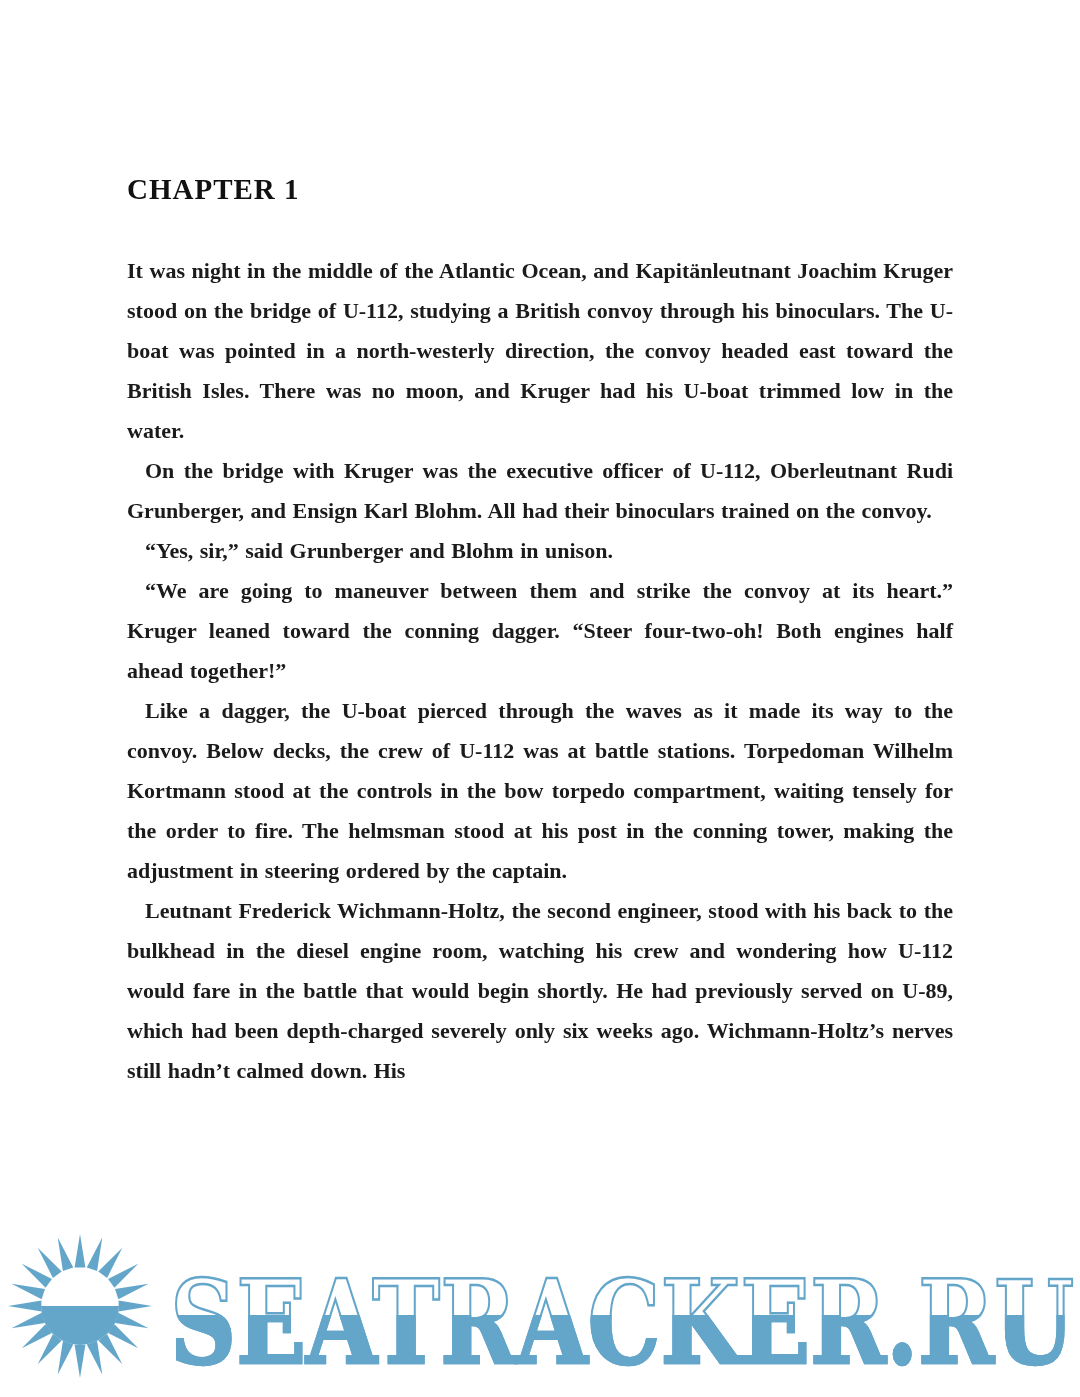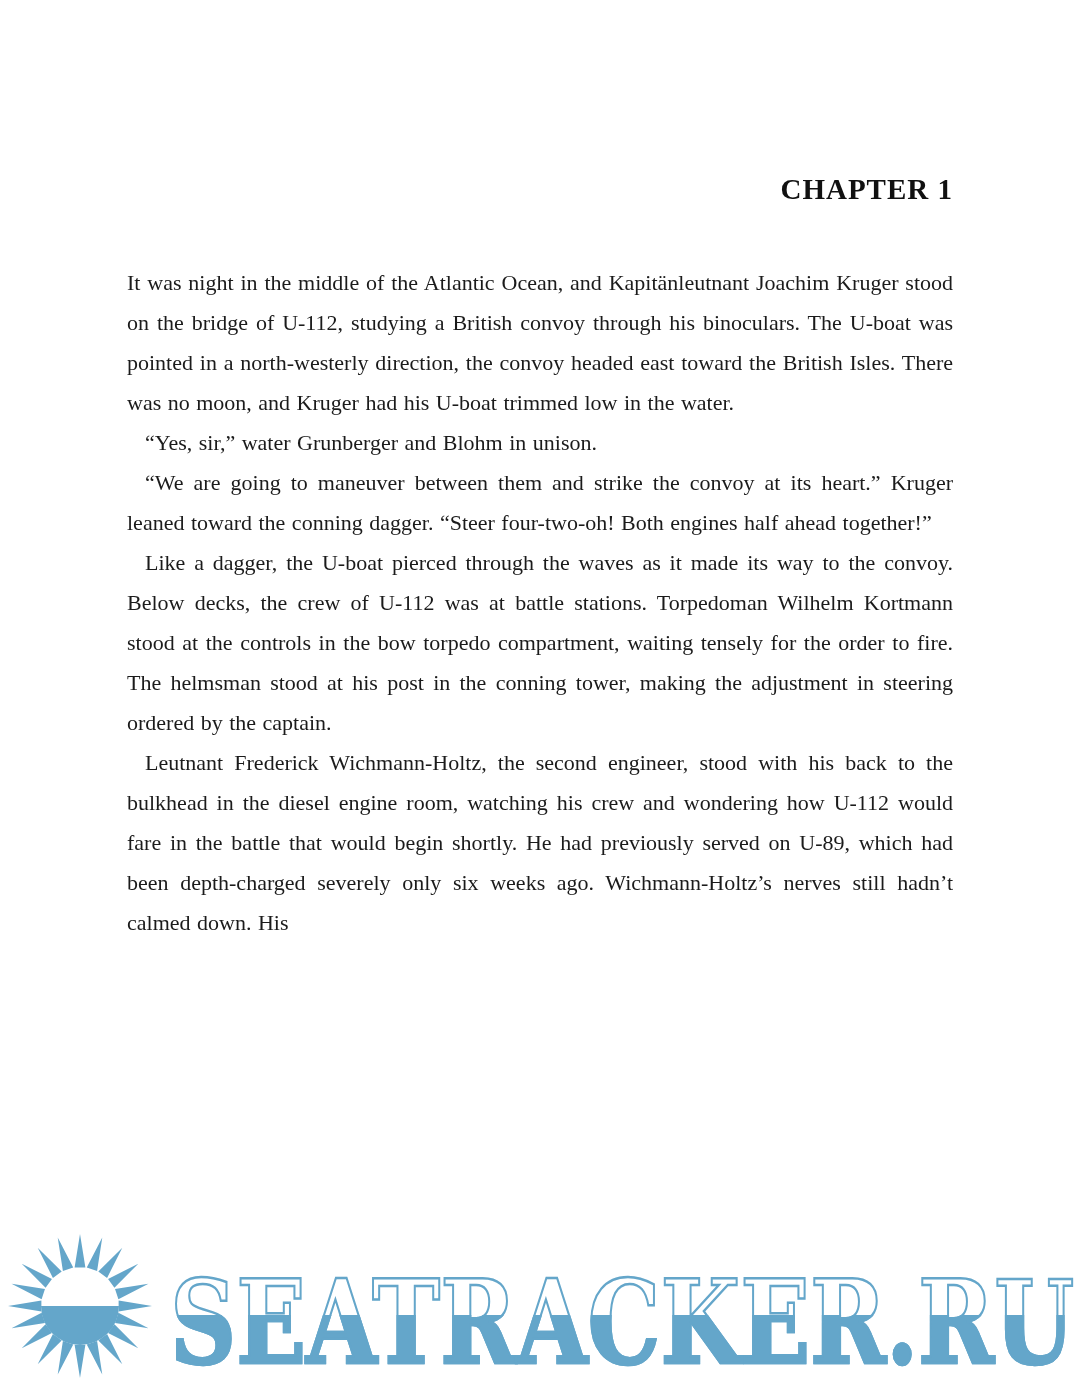--- a/index.html
+++ b/index.html
@@ -10,28 +10,28 @@
     position: relative; overflow: hidden;
     font-family: "Liberation Serif", serif;
     color: var(--ink);
   }
   .content {
     position: absolute;
     left: 127px; top: 0; width: 826px;
   }
   .chapter-title {
     margin-top: 172px;
-    text-align: right;
+    text-align: left;
     font-size: 29px;
     line-height: 34px;
     font-weight: bold;
     letter-spacing: 1px;
     color: #111;
   }
-  .text-block { margin-top: 57px; }
+  .text-block { margin-top: 45px; font-weight: bold; }
   .para {
     font-size: 22px;
     line-height: 40px;
     text-align: justify;
     text-indent: 18px;
     word-spacing: 1px;
   }
   .para.no-indent { text-indent: 0; }
   
   .watermark {
@@ -69,21 +69,22 @@
   }
 </style>
 </head>
 <body>
 
 <div class="content">
   <h1 class="chapter-title">CHAPTER 1</h1>
 
   <div class="text-block">
     <p class="para no-indent">It was night in the middle of the Atlantic Ocean, and Kapitänleutnant Joachim Kruger stood on the bridge of U-112, studying a British convoy through his binoculars. The U-boat was pointed in a north-westerly direction, the convoy headed east toward the British Isles. There was no moon, and Kruger had his U-boat trimmed low in the water.</p>
-    <p class="para">“Yes, sir,” water Grunberger and Blohm in unison.</p>
+    <p class="para">On the bridge with Kruger was the executive officer of U-112, Oberleutnant Rudi Grunberger, and Ensign Karl Blohm. All had their binoculars trained on the convoy.</p>
+    <p class="para">“Yes, sir,” said Grunberger and Blohm in unison.</p>
     <p class="para">“We are going to maneuver between them and strike the convoy at its heart.” Kruger leaned toward the conning dagger. “Steer four-two-oh! Both engines half ahead together!”</p>
     <p class="para">Like a dagger, the U-boat pierced through the waves as it made its way to the convoy. Below decks, the crew of U-112 was at battle stations. Torpedoman Wilhelm Kortmann stood at the controls in the bow torpedo compartment, waiting tensely for the order to fire. The helmsman stood at his post in the conning tower, making the adjustment in steering ordered by the captain.</p>
     <p class="para">Leutnant Frederick Wichmann-Holtz, the second engineer, stood with his back to the bulkhead in the diesel engine room, watching his crew and wondering how U-112 would fare in the battle that would begin shortly. He had previously served on U-89, which had been depth-charged severely only six weeks ago. Wichmann-Holtz’s nerves still hadn’t calmed down. His</p>
   </div>
 </div>
 
 <div class="watermark">
   <svg class="sun-logo" viewBox="-100 -100 200 200" xmlns="http://www.w3.org/2000/svg">
     <g fill="#64a6ca">
 

